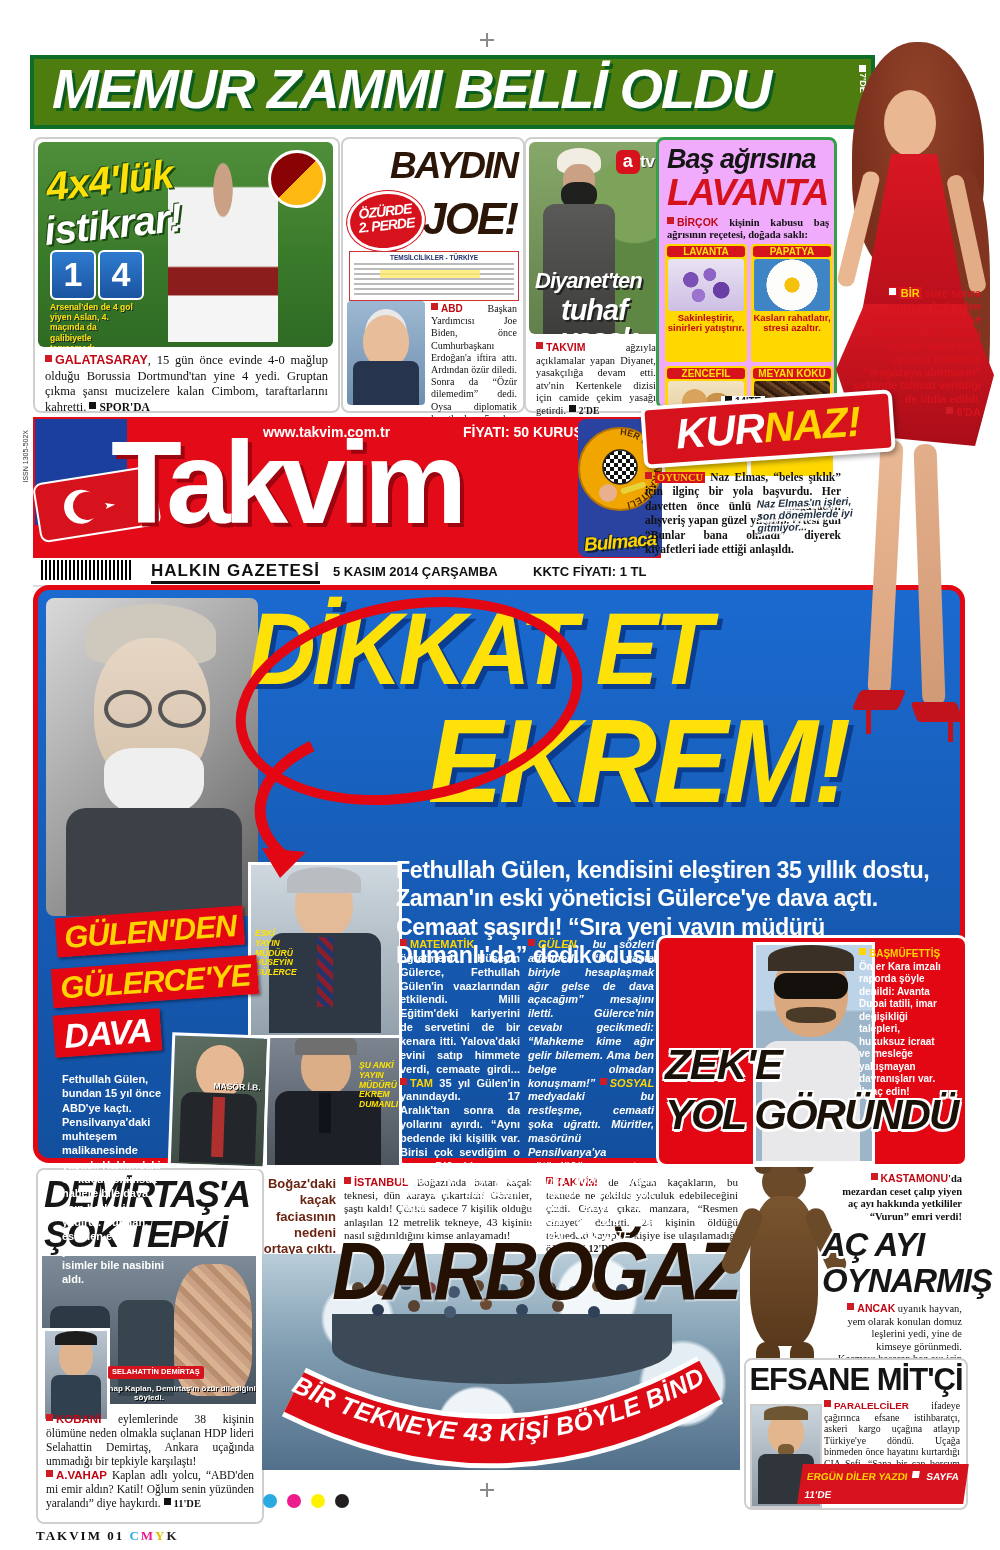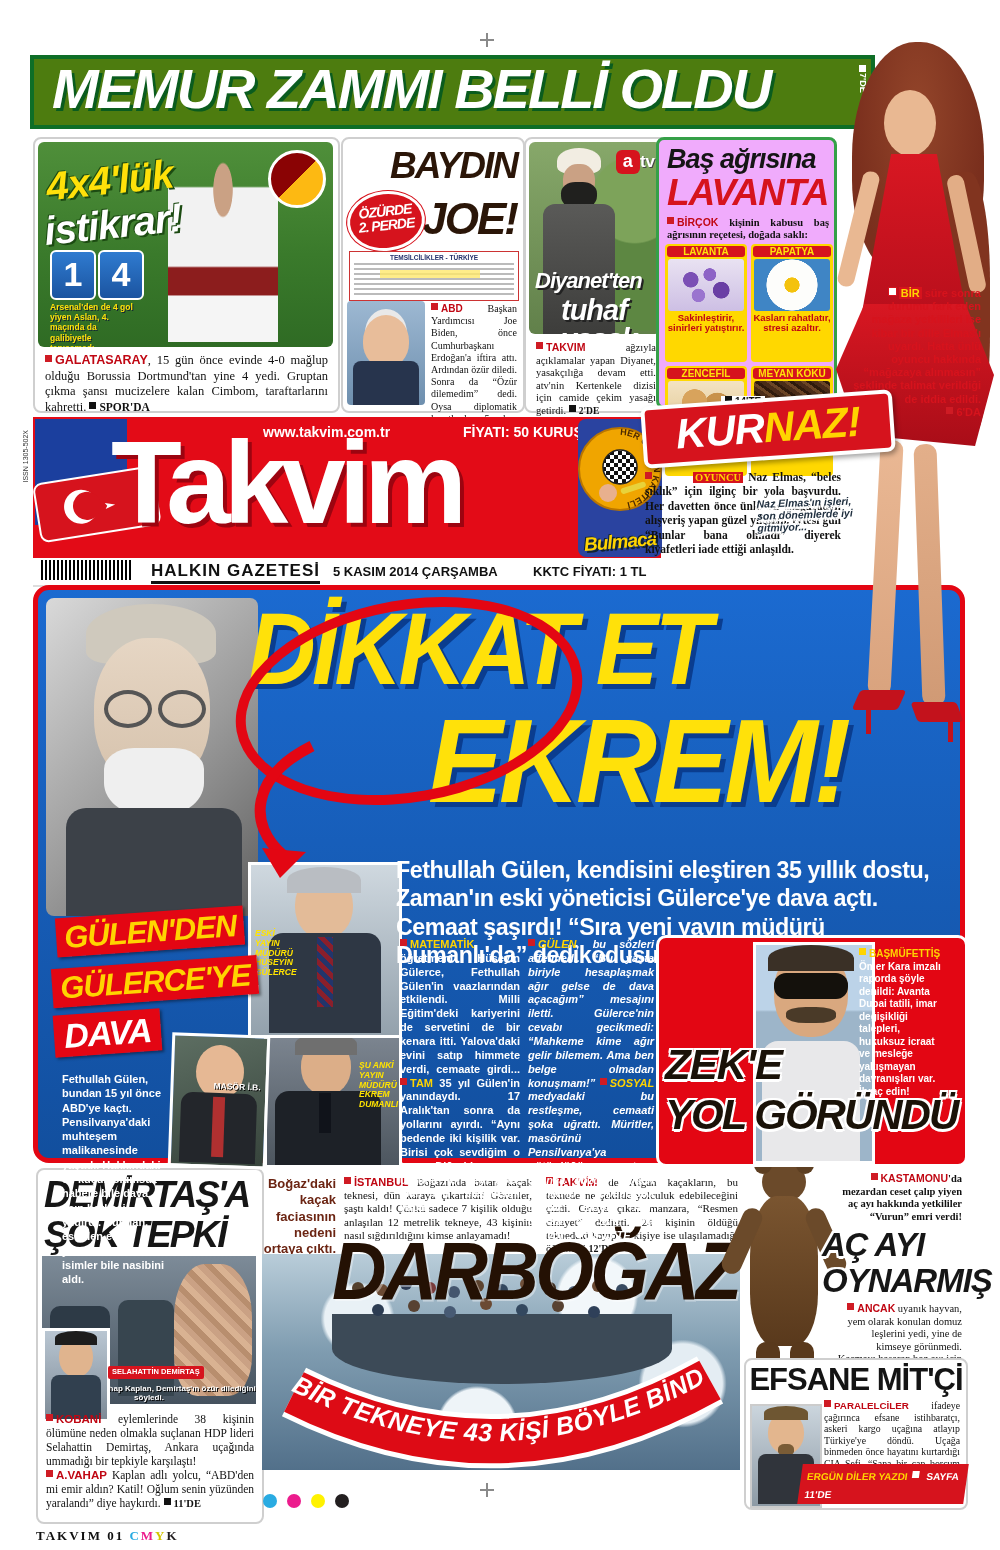--- a/index.html
+++ b/index.html
@@ -180,21 +180,21 @@
     <div class="abs b" style="left:118px;top:3px;font-size:17px;letter-spacing:1px;border-bottom:3px solid #111;">HALKIN GAZETESİ</div>
     <div class="abs b" style="left:300px;top:6px;font-size:13px;">5 KASIM 2014 ÇARŞAMBA</div>
     <div class="abs b" style="left:500px;top:6px;font-size:13px;">KKTC FİYATI: 1 TL</div>
   </div>
   <div class="abs" style="left:22px;top:430px;font-size:7px;color:#333;writing-mode:vertical-rl;transform:rotate(180deg);">ISSN 1305-502X</div>
 
   <div class="abs" style="left:642px;top:398px;width:252px;height:62px;background:#d6131d;border:4px solid #fff;border-radius:8px;box-shadow:2px 3px 5px rgba(0,0,0,.35);transform:rotate(-4deg);z-index:6;text-align:center;box-sizing:border-box;">
     <span class="hl w" style="font-size:42px;line-height:52px;">KUR</span><span class="hl" style="font-size:42px;line-height:52px;color:#ffd400;">NAZ!</span>
   </div>
   <div class="abs serif b jus" style="left:645px;top:470px;width:196px;font-size:11.5px;line-height:1.25;z-index:6;">
-    <span class="sq"></span><span class="b sans" style="background:#d6131d;color:#ffd400;padding:0 2px;font-size:10.5px;margin-left:38px;">OYUNCU</span><span> Naz Elmas, “beles şıklık” için ilginç bir yola başvurdu. Her davetten önce ünlü bir mağazadan alışveriş yapan güzel yıldızın, ertesi gün “Bunlar bana olmadı” diyerek kıyafetleri iade ettiği anlaşıldı.</span>
+    <span class="sq"></span><span class="b sans" style="background:#d6131d;color:#ffd400;padding:0 2px;font-size:10.5px;">OYUNCU</span><span> Naz Elmas, “beles şıklık” için ilginç bir yola başvurdu. Her davetten önce ünlü bir mağazadan alışveriş yapan güzel yıldızın, ertesi gün “Bunlar bana olmadı” diyerek kıyafetleri iade ettiği anlaşıldı.</span>
   </div>
   <div class="abs b i outw" style="left:757px;top:496px;width:106px;font-size:10.5px;line-height:1.15;color:#203040;z-index:7;transform:rotate(-2deg);">Naz Elmas'ın işleri, son dönemlerde iyi gitmiyor...</div>
 
   <div class="abs" style="left:33px;top:585px;width:932px;height:578px;background:linear-gradient(180deg,#1b6ad0,#124f9e);border:5px solid #e30613;border-radius:16px;box-sizing:border-box;">
 
     <div class="ph" style="left:8px;top:8px;width:212px;height:318px;border-radius:8px;background:linear-gradient(135deg,#d9d9d9,#9a9a9a 55%,#5f5f5f);">
       <div class="abs" style="left:40px;top:6px;width:130px;height:60px;border-radius:50% 50% 20% 20%;background:#cfc9bd;"></div>
       <div class="abs" style="left:48px;top:40px;width:116px;height:150px;border-radius:46%;background:linear-gradient(#e6d6c4,#d6c2ac);"></div>
       <div class="abs" style="left:58px;top:92px;width:40px;height:30px;border:4px solid #555;border-radius:50%;"></div>
       <div class="abs" style="left:112px;top:92px;width:40px;height:30px;border:4px solid #555;border-radius:50%;"></div>

